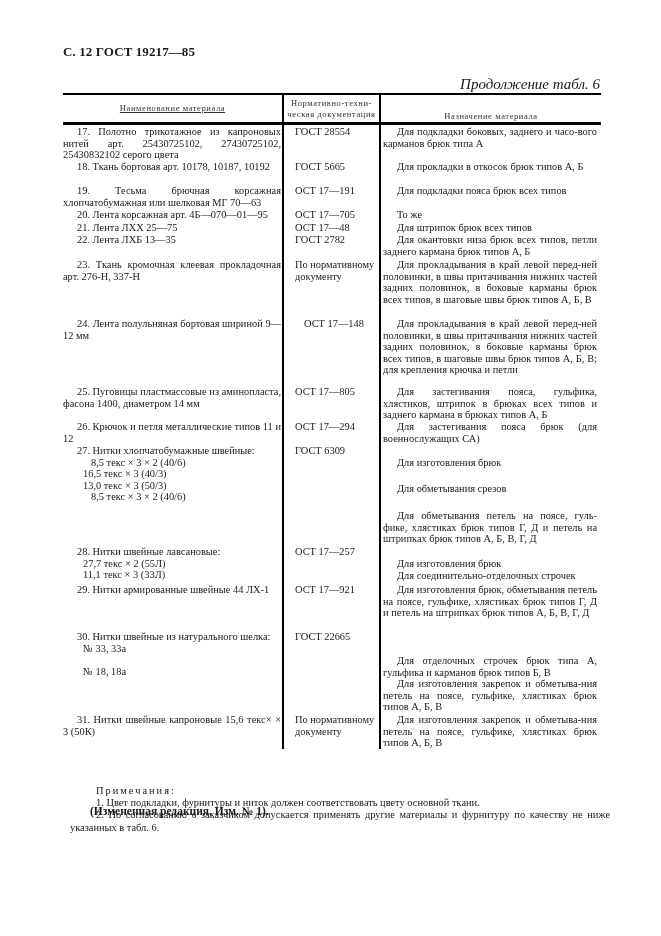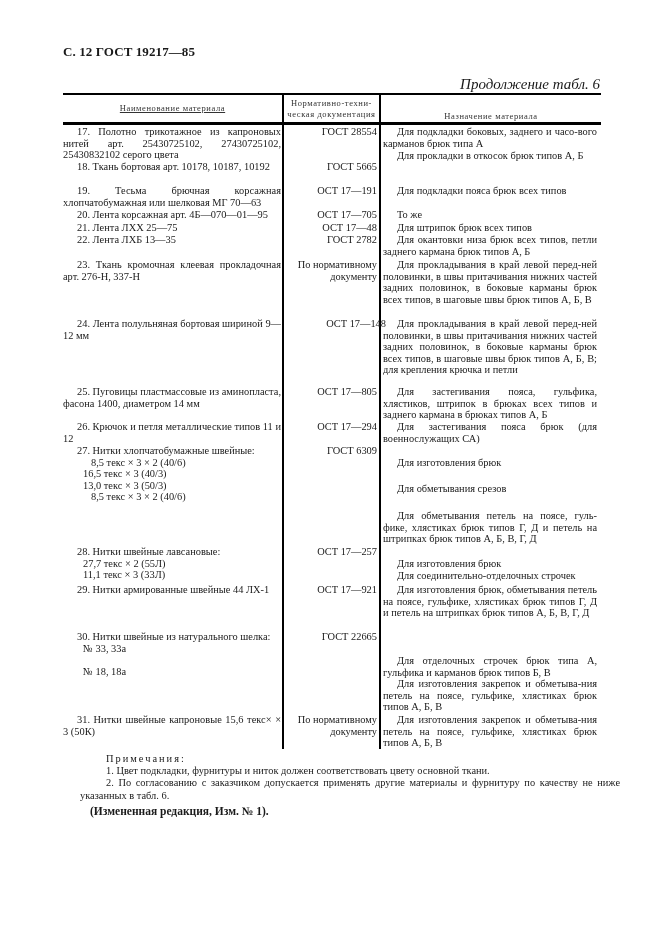--- a/index.html
+++ b/index.html
@@ -17,25 +17,25 @@
   .col-line { position: absolute; background: #000; width: 2px; }
   .hdr {
     position: absolute; font-size: 8.5px; letter-spacing: 0.6px; text-align: center; color: #333;
     display: flex; align-items: center; justify-content: center; line-height: 11px;
   }
   .cell {
     position: absolute; font-size: 10.4px; line-height: 11.6px; text-align: justify;
   }
   .cell .ind { text-indent: 14px; }
   .c1 { left: 63px; width: 218px; }
-  .c2 { left: 287px; width: 90px; text-align: right; }
+  .c2 { left: 295px; width: 90px; text-align: left; }
   .c3 { left: 383px; width: 214px; }
   .sub2 { padding-left: 20px; text-align: left; }
   .sub3 { padding-left: 28px; text-align: left; }
-  .notes { position: absolute; left: 80px; width: 540px; font-size: 10.4px; line-height: 12.2px; }
+  .notes { position: absolute; left: 70px; width: 540px; font-size: 10.4px; line-height: 12.2px; margin-top: 32px; }
   .notes .title { padding-left: 26px; letter-spacing: 2px; }
   .notes .ind { text-indent: 26px; text-align: justify; }
   .edit { position: absolute; left: 90px; top: 805px; font-weight: bold; font-size: 11.5px; }
 </style>
 </head>
 <body>
 
 <div class="page-header">С. 12 ГОСТ 19217—85</div>
 <div class="continuation">Продолжение табл. 6</div>
 
@@ -54,21 +54,21 @@
   </div>
 <div class="cell c2" style="top:126px;">ГОСТ 28554</div>
 <div class="cell c3" style="top:126px;">
     <div class="ind">Для подкладки боковых, заднего и часо-вого карманов брюк типа А</div>
   </div>
 
 <div class="cell c1" style="top:161px;">
     <div class="ind">18. Ткань бортовая арт. 10178, 10187, 10192</div>
   </div>
 <div class="cell c2" style="top:161px;">ГОСТ 5665</div>
-<div class="cell c3" style="top:150px;">
+<div class="cell c3" style="top:161px;">
     <div class="ind">Для прокладки в откосок брюк типов А, Б</div>
   </div>
 
 <div class="cell c1" style="top:185px;">
     <div class="ind">19. Тесьма брючная корсажная хлопчатобумажная или шелковая МГ 70—63</div>
   </div>
 <div class="cell c2" style="top:185px;">ОСТ 17—191</div>
 <div class="cell c3" style="top:185px;">
     <div class="ind">Для подкладки пояса брюк всех типов</div>
   </div>

